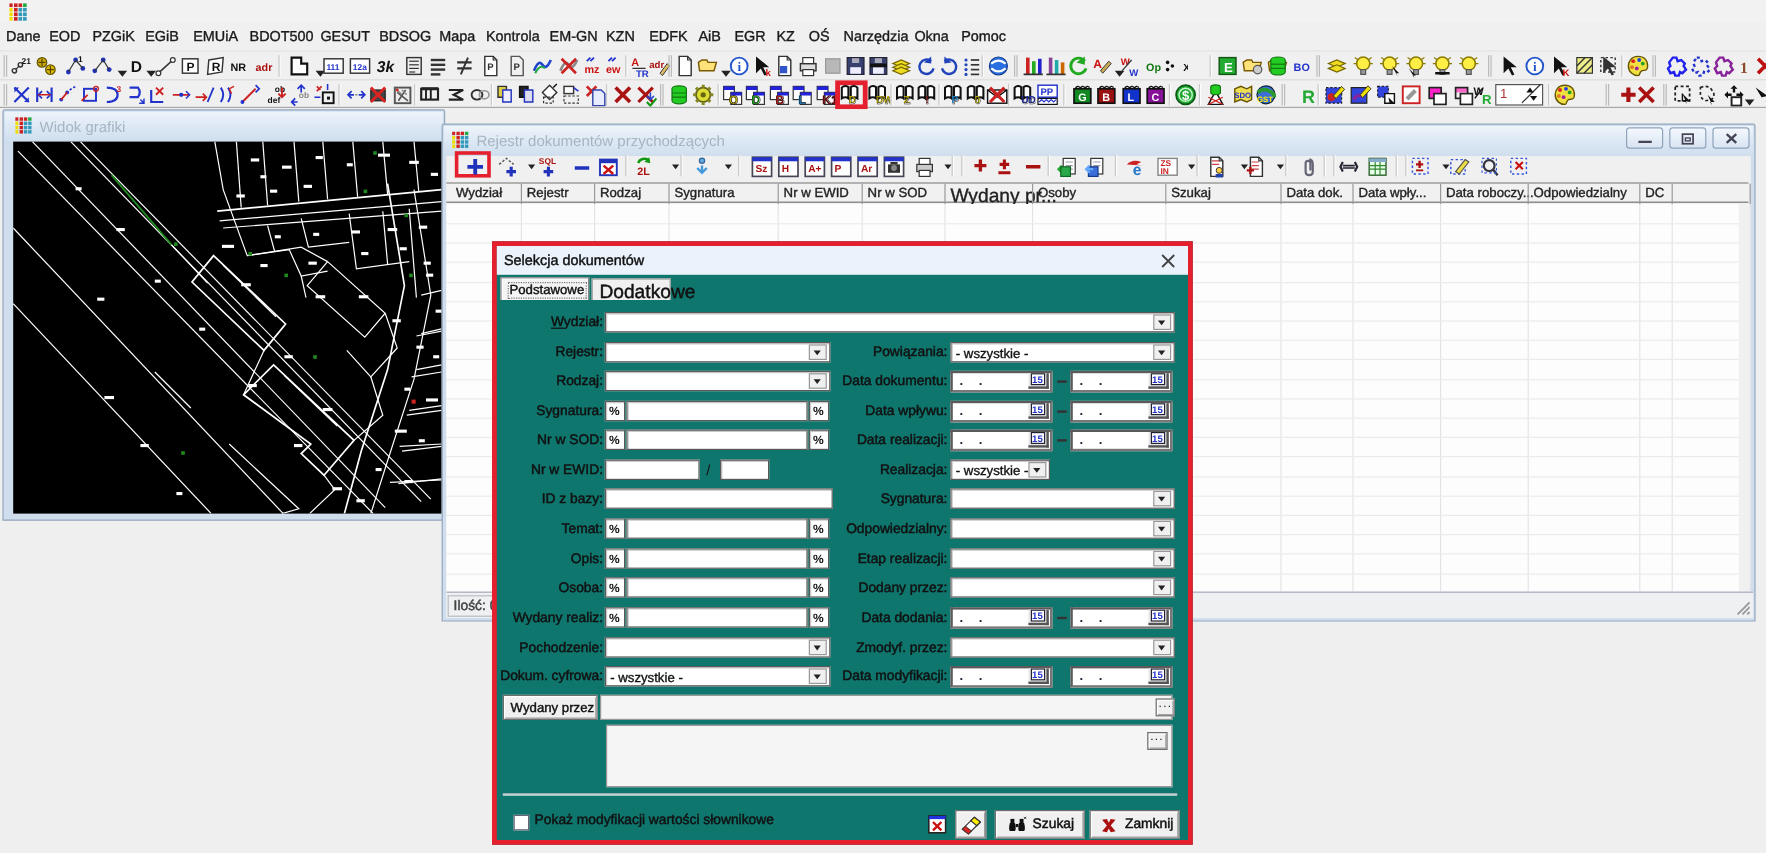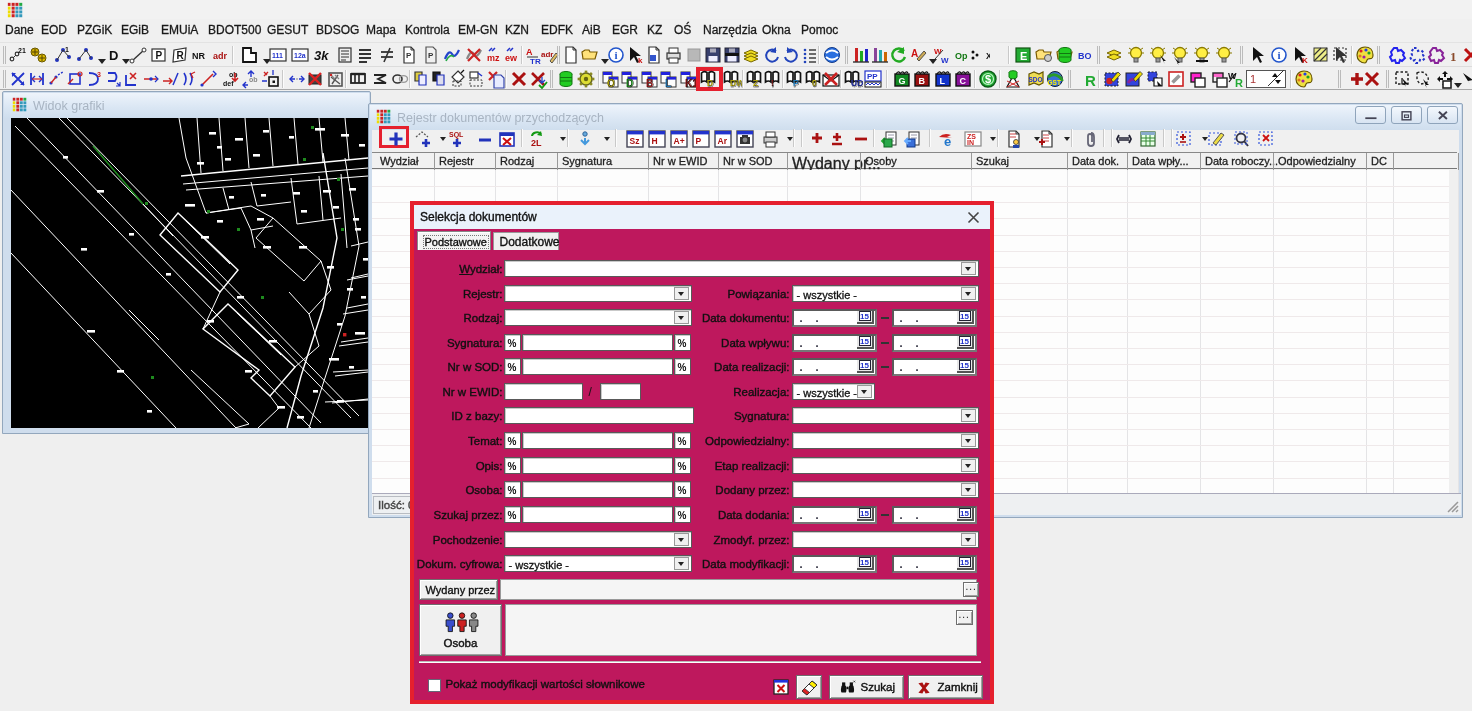--- a/index.html
+++ b/index.html
@@ -8,21 +8,21 @@
 #titlebar .txt{position:absolute;left:31px;top:3px;font-size:12px;color:#444;white-space:pre}
 #menubar{position:absolute;left:0;top:19px;width:1472px;height:23px;background:#f0f0f0;}
 .menuitem{position:absolute;top:4px;font-size:12px;color:#1a1a1a;-webkit-text-stroke:0.3px #1a1a1a}
 #tb1{position:absolute;left:0;top:42px;width:1472px;height:24px;background:#f0f0f0;border-top:1px solid #e3e3e3}
 #tb2{position:absolute;left:0;top:66px;width:1472px;height:24px;background:#f0f0f0;border-top:1px solid #dcdcdc;border-bottom:1px solid #a8a8a8}
 .ticon{position:absolute;top:2px;width:20px;height:20px}
 .tsep{position:absolute;top:3px;width:2px;height:18px;border-left:1px solid #c9c9c9;border-right:1px solid #fcfcfc}
 .tgrip{position:absolute;top:3px;width:3px;height:18px;border-left:1px solid #bbb;border-right:1px solid #bbb}
 #mdi{position:absolute;left:0;top:91px;width:1472px;height:620px;background:#efefef}
 
-#dlg{position:absolute;left:410px;top:201px;width:584px;height:503px;background:#be185d;border:4.5px solid #e5202e}
+#dlg{position:absolute;left:410px;top:201px;width:584px;height:503px;background:#0f766e;border:4.5px solid #e5202e}
 #dlg .dtitle{position:absolute;left:0;top:0;right:0;height:24px;background:#eaf2fb}
 #dlg .dtitle span{position:absolute;left:6px;top:5px;font-size:12px;color:#111;-webkit-text-stroke:0.35px #111}
 .field{position:absolute;background:#fff;border:1px solid #595959;box-shadow:inset 1px 1px 0 #c9c9c9}
 .flabel{position:absolute;font-size:11.5px;color:#111;text-align:right;white-space:nowrap;-webkit-text-stroke:0.4px #111}
 .caret{width:0;height:0;border-left:3.5px solid transparent;border-right:3.5px solid transparent;border-top:4px solid #222;position:absolute}
 .datebox{position:absolute;background:#fff;border:2px solid #777;border-top-color:#5a5a5a;border-left-color:#5a5a5a}
 .btn3d{position:absolute;background:#f0f0f0;border:1px solid #6e6e6e;box-shadow:inset 1px 1px 0 #fff, inset -1px -1px 0 #a0a0a0}
 </style></head><body>
 <div id="titlebar">
     <svg class="abs" style="left:7px;top:2px" width="16" height="16" viewBox="0 0 19 19">
@@ -1195,33 +1195,33 @@
     <div class="dtitle">
       <span>Selekcja dokumentów</span>
     </div>
     <svg class="abs" style="left:552.5px;top:5.5px" width="13" height="13" viewBox="0 0 13 13">
       <path d="M1.5 1.5 L11.5 11.5 M11.5 1.5 L1.5 11.5" stroke="#444" stroke-width="1.6"></path>
     </svg>
     <div class="abs" style="left:2.5px;top:25.5px;width:74px;height:19px;background:#f4f4f4;border:1px solid #888;border-bottom:none;box-shadow:inset 1px 1px 0 #fff">
       <span style="position:absolute;left:5px;top:3px;font-size:11.5px;color:#111;border:1px dotted #777;padding:0 1px;font-size:11px;-webkit-text-stroke:0.35px #111">Podstawowe</span>
     </div>
     <div class="abs" style="left:78.5px;top:26.5px;width:66px;height:18px;background:#f0f0f0;border:1px solid #999;border-bottom:none">
-      <span style="position:absolute;left:6px;top:2px;font-size:12px;color:#111;-webkit-text-stroke:0.35px #111">Dodatkowe</span>
+      <span style="position:absolute;left:6px;top:2px;font-size:16px;color:#111;-webkit-text-stroke:0.35px #111">Dodatkowe</span>
     </div>
     <span class="flabel" style="right:487.5px;top:57.5px"><u>W</u>ydział:</span>
     <span class="flabel" style="right:487.5px;top:82.5px">Rejestr:</span>
     <span class="flabel" style="right:487.5px;top:106.5px">Rodzaj:</span>
     <span class="flabel" style="right:487.5px;top:131.5px">Sygnatura:</span>
     <span class="flabel" style="right:487.5px;top:155.5px">Nr w SOD:</span>
     <span class="flabel" style="right:487.5px;top:180.5px">Nr w EWID:</span>
     <span class="flabel" style="right:487.5px;top:204.5px">ID z bazy:</span>
     <span class="flabel" style="right:487.5px;top:229.5px">Temat:</span>
     <span class="flabel" style="right:487.5px;top:254.5px">Opis:</span>
     <span class="flabel" style="right:487.5px;top:278.5px">Osoba:</span>
-    <span class="flabel" style="right:487.5px;top:303.5px">Szukaj przez:</span>
+    <span class="flabel" style="right:487.5px;top:303.5px">Wydany realiz:</span>
     <span class="flabel" style="right:487.5px;top:328.5px">Pochodzenie:</span>
     <span class="flabel" style="right:487.5px;top:352.5px">Dokum. cyfrowa:</span>
     <span class="flabel" style="right:200.5px;top:82.5px">Powiązania:</span>
     <span class="flabel" style="right:200.5px;top:106.5px">Data dokumentu:</span>
     <span class="flabel" style="right:200.5px;top:131.5px">Data wpływu:</span>
     <span class="flabel" style="right:200.5px;top:155.5px">Data realizacji:</span>
     <span class="flabel" style="right:200.5px;top:180.5px">Realizacja:</span>
     <span class="flabel" style="right:200.5px;top:204.5px">Sygnatura:</span>
     <span class="flabel" style="right:200.5px;top:229.5px">Odpowiedzialny:</span>
     <span class="flabel" style="right:200.5px;top:254.5px">Etap realizacji:</span>
@@ -1402,31 +1402,20 @@
         <span style="position:absolute;left:2px;top:0px;width:12px;height:10px;background:#fff;border:1px solid #223;font-size:8px;color:#2233cc;font-weight:bold;line-height:9px;text-align:center">15</span>
       </span>
     </div>
     <div class="btn3d" style="left:4.5px;top:373.5px;width:79px;height:21px">
       <span style="position:absolute;left:6px;top:4px;font-size:11px;color:#111;-webkit-text-stroke:0.35px #111;white-space:nowrap">Wydany przez</span>
     </div>
     <div class="abs" style="left:85.5px;top:373.5px;width:477px;height:21px;background:#f5f5f5;border:1px solid #999"></div>
     <div class="btn3d" style="left:548.5px;top:376.5px;width:16px;height:15px">
       <span style="position:absolute;left:2px;top:-2px;font-size:10px;color:#111;letter-spacing:1px">...</span>
     </div>
-    <div class="btn3d" style="left:4.5px;top:398.5px;width:83px;height:52px;background:#f0f0f0">
-      <svg class="abs" style="left:25px;top:5px" width="34" height="24" viewBox="0 0 32 20">
-        <circle cx="5" cy="4" r="2.6" fill="#3a4ecc" stroke="#111" stroke-width="0.8"></circle>
-        <path d="M1 8 L9 8 L9 14 L7 14 L7 19 L3 19 L3 14 L1 14 Z" fill="#3a4ecc" stroke="#111" stroke-width="0.8"></path>
-        <circle cx="16" cy="4" r="2.6" fill="#cc2222" stroke="#111" stroke-width="0.8"></circle>
-        <path d="M12 8 L20 8 L20 14 L18 14 L18 19 L14 19 L14 14 L12 14 Z" fill="#cc2222" stroke="#111" stroke-width="0.8"></path>
-        <circle cx="27" cy="4" r="2.6" fill="#888888" stroke="#111" stroke-width="0.8"></circle>
-        <path d="M23 8 L31 8 L31 14 L29 14 L29 19 L25 19 L25 14 L23 14 Z" fill="#888888" stroke="#111" stroke-width="0.8"></path>
-      </svg>
-      <span style="position:absolute;left:24px;top:32px;font-size:11.5px;color:#111;-webkit-text-stroke:0.4px #111">Osoba</span>
-    </div>
     <div class="abs" style="left:90.5px;top:398.5px;width:472px;height:52px;background:#f5f5f5;border:1px solid #999"></div>
     <div class="btn3d" style="left:541.5px;top:404.5px;width:17px;height:15px">
       <span style="position:absolute;left:2px;top:-2px;font-size:10px;color:#111;letter-spacing:1px">...</span>
     </div>
     <div class="abs" style="left:4.5px;top:455.5px;width:562px;height:2px;border-top:1px solid #bbb;border-bottom:1px solid #fff"></div>
     <div class="abs" style="left:13.5px;top:473.5px;width:13px;height:13px;background:#fff;border:1px solid #667"></div>
     <span class="abs" style="left:31.5px;top:472.5px;font-size:11.5px;color:#111;-webkit-text-stroke:0.4px #111">Pokaż modyfikacji wartości słownikowe</span>
     <svg class="abs" style="left:358.5px;top:473.5px" width="16" height="16" viewBox="0 0 16 16">
       <rect x="1" y="1" width="14" height="14" fill="#fff" stroke="#222" stroke-width="1.3"></rect>
       <rect x="1" y="1" width="14" height="2.6" fill="#2233dd"></rect>

